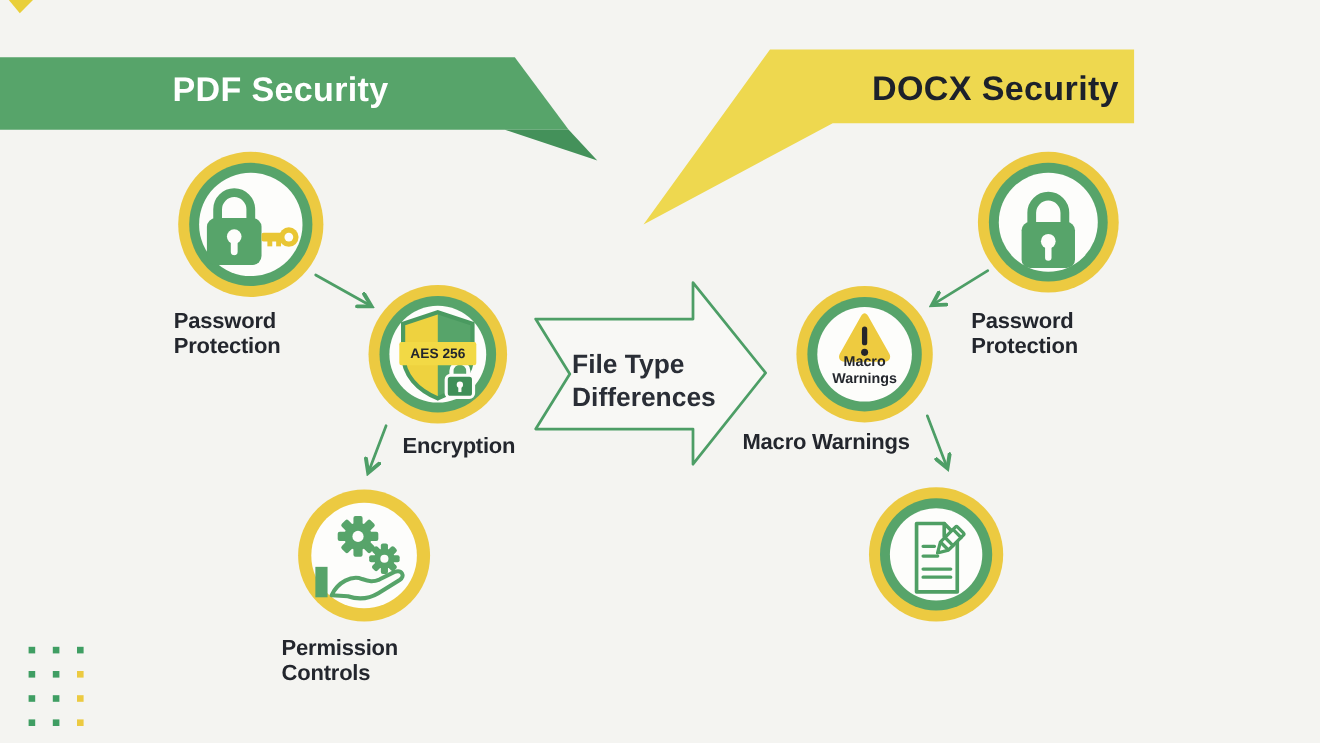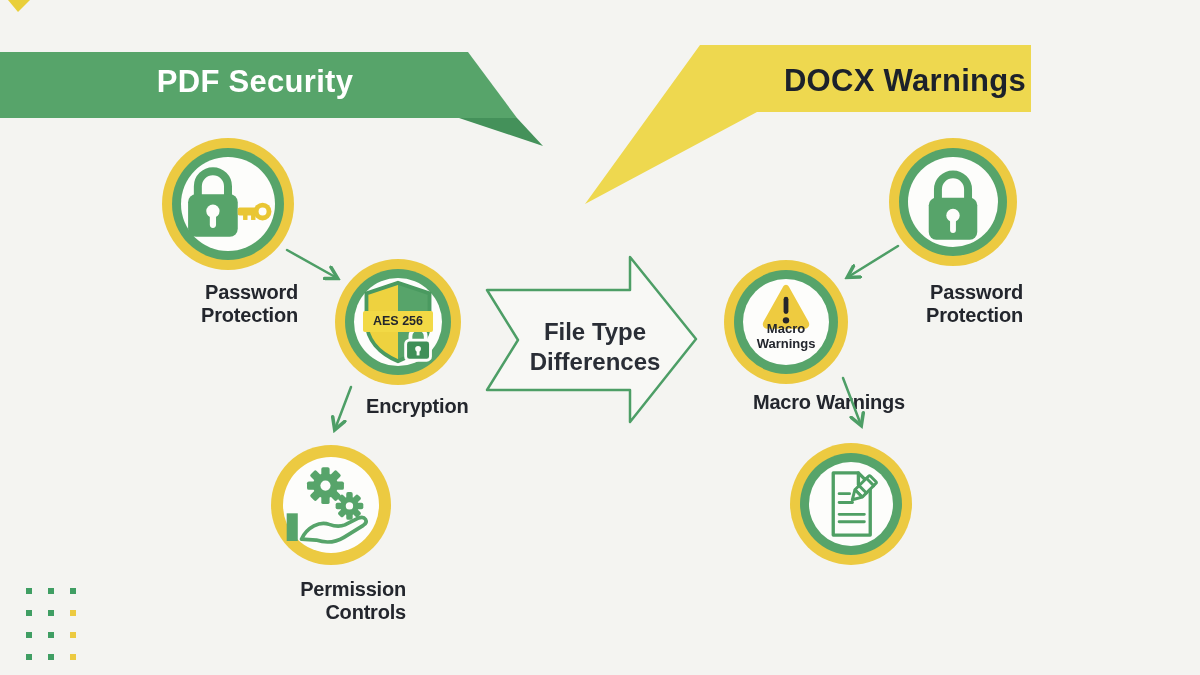--- a/index.html
+++ b/index.html
@@ -25,43 +25,43 @@
   .dot-grid{position:absolute;z-index:2;display:grid;}
   .dot{background:#3f9e63;}
   .dot-grid.tr{left:1105px;top:22px;grid-template-columns:repeat(3,5px);grid-auto-rows:5px;gap:18px;}
   .dot-grid.bl{left:26px;top:588px;grid-template-columns:repeat(3,6px);grid-auto-rows:6px;gap:16px;}
   .dot-grid.bl .dot:nth-child(6),
   .dot-grid.bl .dot:nth-child(9),
   .dot-grid.bl .dot:nth-child(12){background:var(--gold);}
 
   
   .node{position:absolute;z-index:3;border-radius:50%;background:var(--paper);
-        display:flex;align-items:center;justify-content:center;}
+        display:flex;align-items:flex-end;justify-content:center;}
   .ring2{box-shadow:0 0 0 9px var(--green), 0 0 0 19px var(--gold);}
   .ring1{box-shadow:0 0 0 12px var(--gold);}
   #node-pdf-password {left:181px;top:157px;width:94px;height:94px;}
   #node-encryption   {left:354px;top:278px;width:88px;height:88px;}
   #node-permission   {left:283px;top:457px;width:96px;height:96px;}
   #node-macro        {left:743px;top:279px;width:86px;height:86px;}
   #node-docx-password{left:908px;top:157px;width:90px;height:90px;}
   #node-editability  {left:809px;top:462px;width:84px;height:84px;}
 
   
   .node-label{position:absolute;z-index:4;font-weight:700;font-size:20px;line-height:1.14;
-              color:var(--ink);text-align:right;letter-spacing:-0.2px;}
+              color:var(--ink);text-align:left;letter-spacing:-0.2px;}
   #lbl-pdf-password {left:158px;top:281px;width:140px;}
   #lbl-encryption   {left:350px;top:395px;white-space:nowrap;text-align:left;margin-left:16px;}
   #lbl-permission   {left:256px;top:578px;width:150px;}
   #lbl-macro        {left:675px;top:391px;width:230px;white-space:nowrap;}
   #lbl-docx-password{left:883px;top:281px;width:140px;}
   #lbl-editability  {left:777px;top:577px;width:150px;}
 
   
   #center-arrow-label{position:absolute;z-index:4;left:520px;top:317px;width:150px;
-    font-weight:700;font-size:24px;line-height:1.25;color:#2a2e36;text-align:center;}
+    font-weight:700;font-size:24px;line-height:1.25;color:#2a2e36;}
 
   
   .aes-badge{position:absolute;z-index:5;left:50%;top:33px;transform:translateX(-50%);
     background:#f2d945;color:#23262d;font-weight:700;font-size:12.5px;line-height:21px;
     width:70px;height:21px;text-align:center;border-radius:2px;}
 
   
   .macro-caption{position:absolute;z-index:5;left:0;right:0;top:43px;text-align:center;
     font-weight:700;font-size:13px;line-height:1.12;color:var(--ink);}
   .macro-triangle{position:absolute;top:4px;left:50%;transform:translateX(-50%);}
@@ -80,21 +80,21 @@
 
     <polygon points="700,45 1200,45 1200,112 757,112 585,204" fill="#eed84f"></polygon>
 
     <polygon points="1157,528 1200,571 1200,625 1158,582" fill="#57a46a"></polygon>
     <polygon points="1140,606 1170,635 1130,675 1071,675" fill="#edd84a"></polygon>
 
     <polygon points="487,290 630,290 630,257 696,339 630,422 630,390 487,390 518,340" fill="#f8f8f5" stroke="#4d9e66" stroke-width="2.5" stroke-linejoin="round"></polygon>
   </svg>
 
   <div class="banner-title pdf">PDF Security</div>
-  <div class="banner-title docx">DOCX Warnings</div>
+  <div class="banner-title docx">DOCX Security</div>
 
   <div class="dot-grid tr">
     <i class="dot"></i>
       <i class="dot"></i>
       <i class="dot"></i>
     <i class="dot"></i>
       <i class="dot"></i>
       <i class="dot"></i>
     <i class="dot"></i>
       <i class="dot"></i>

